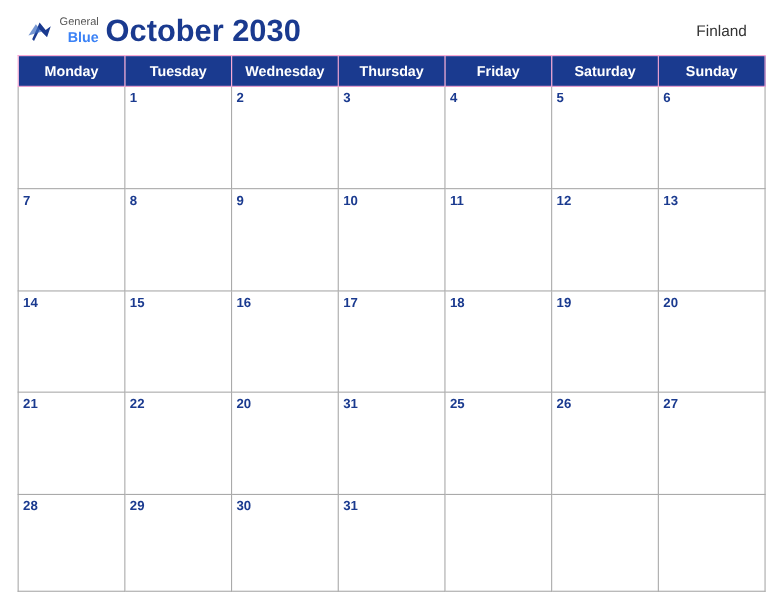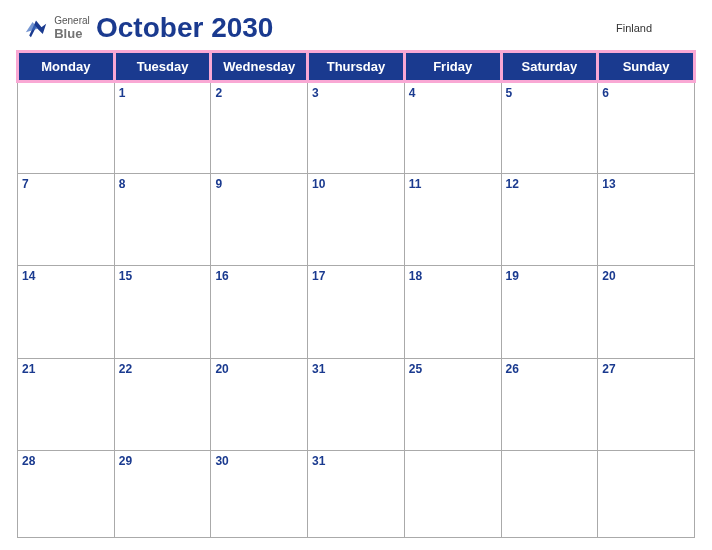--- a/index.html
+++ b/index.html
@@ -39,40 +39,40 @@
       gap: 4px;
     }
     .title {
       font-size: 28px;
       color: #1a3a8f;
       font-weight: bold;
       text-align: left;
       flex: 1;
     }
     .country {
-      font-size: 11px;
+      font-size: 14px;
       color: #333;
       width: 80px;
-      text-align: left;
+      text-align: center;
     }
     .calendar {
       flex: 1;
       border: 1px solid #aaa;
       border-collapse: collapse;
       width: 100%;
       table-layout: fixed;
     }
     .calendar th {
       background-color: #1a3a8f;
       color: #fff;
       text-align: center;
       font-size: 13px;
       font-weight: bold;
       padding: 6px 2px;
-      border: 3px solid #f9a8d4;
+      border: 1px solid #f9a8d4;
     }
     .calendar td {
       border: 1px solid #aaa;
       vertical-align: top;
       padding: 3px 4px;
       height: 72px;
     }
     .calendar tr:last-child td {
       height: 68px;
     }
@@ -89,21 +89,21 @@
 <div class="page">
   <div class="header">
     <div class="logo">
       <div class="logo-wrap">
         <svg class="logo-bird" viewBox="0 0 32 26">
           <polygon points="8,22 16,4 24,14 20,14 28,8 24,20 16,12 10,24" fill="#1a3a8f"></polygon>
           <polygon points="4,18 12,6 18,14" fill="#3a6abf" opacity="0.7"></polygon>
         </svg>
         <div>
           <div style="font-size:10px;color:#555;">General</div>
-          <div style="font-size:13px;color:#737373;font-weight:bold;">Blue</div>
+          <div style="font-size:13px;color:#3b82f6;font-weight:bold;text-align:right;">Blue</div>
         </div>
       </div>
     </div>
     <div class="title">October 2030</div>
     <div class="country">Finland</div>
   </div>
 
   <table class="calendar">
     <thead>
       <tr>

